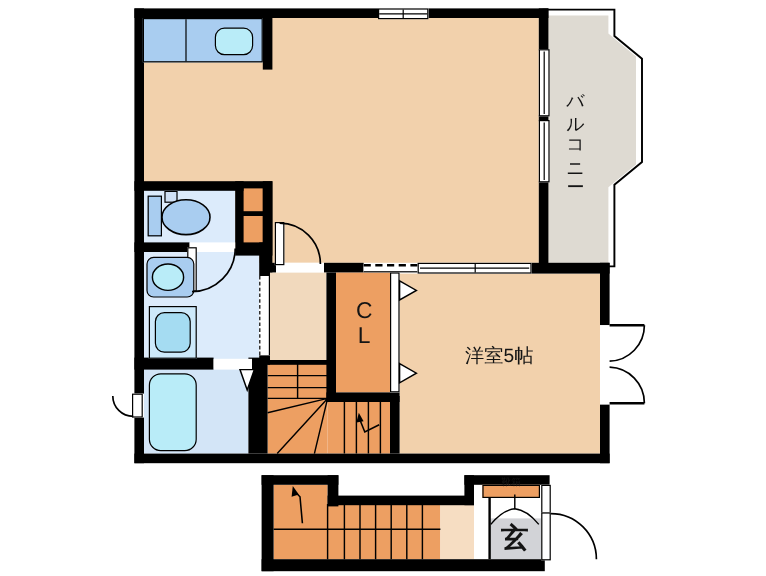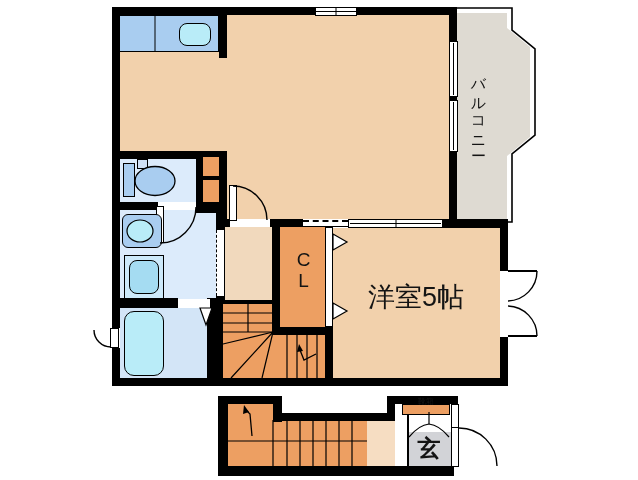--- a/index.html
+++ b/index.html
@@ -145,18 +145,18 @@
       <path d="M297,352 L303,351 L299,344 Z" fill="#000"></path>
       <path d="M252,436 L250,414 L246,410" fill="none" stroke="#000" stroke-width="1.3"></path>
       <path d="M243,414 L249,412 L244,405 Z" fill="#000"></path>
     </g>
     <g fill="none" stroke="#000" stroke-width="1.2">
       <path d="M409,437 Q419,425 429,424 Q439,425 449,437"></path>
       <path d="M429,412 L429,424"></path>
     </g>
   </svg>
 
-  <div class="lbl" style="left:370px;top:285px;width:92px;height:24px;font-size:27px;">洋室5帖</div>
+  <div class="lbl" style="left:370px;top:285px;width:92px;height:24px;font-size:16px;">洋室5帖</div>
   <div class="lbl vert" style="left:467px;top:46px;width:22px;height:126px;font-size:15px;letter-spacing:3px;">バルコニー</div>
   <div class="lbl vert" style="left:292px;top:246px;width:22px;height:48px;font-size:19px;">CL</div>
   <div class="lbl" style="left:412px;top:432px;width:34px;height:32px;font-size:23px;font-weight:bold;">玄</div>
   <div class="lbl" style="left:402px;top:396px;width:48px;height:11px;font-size:8px;">靴箱</div>
 </div>
 
 </body></html>

